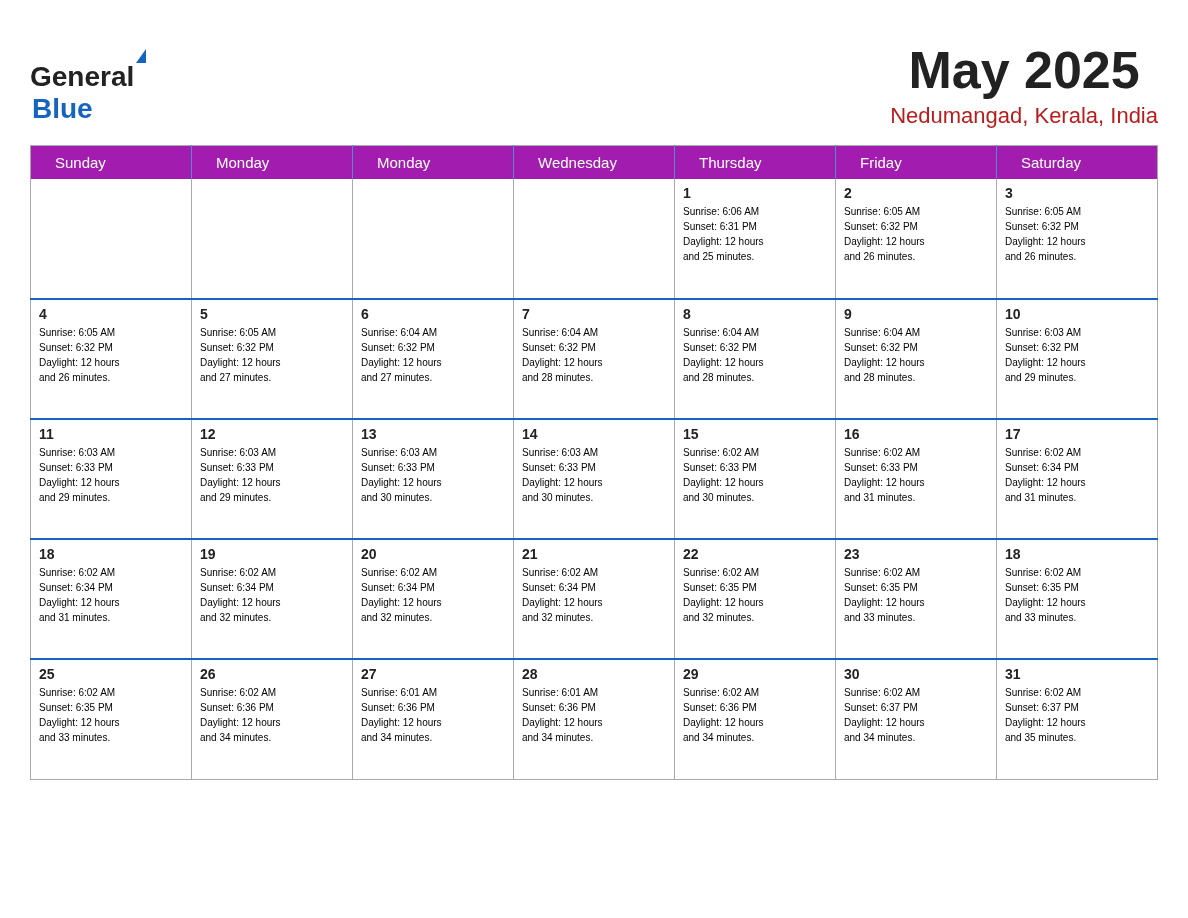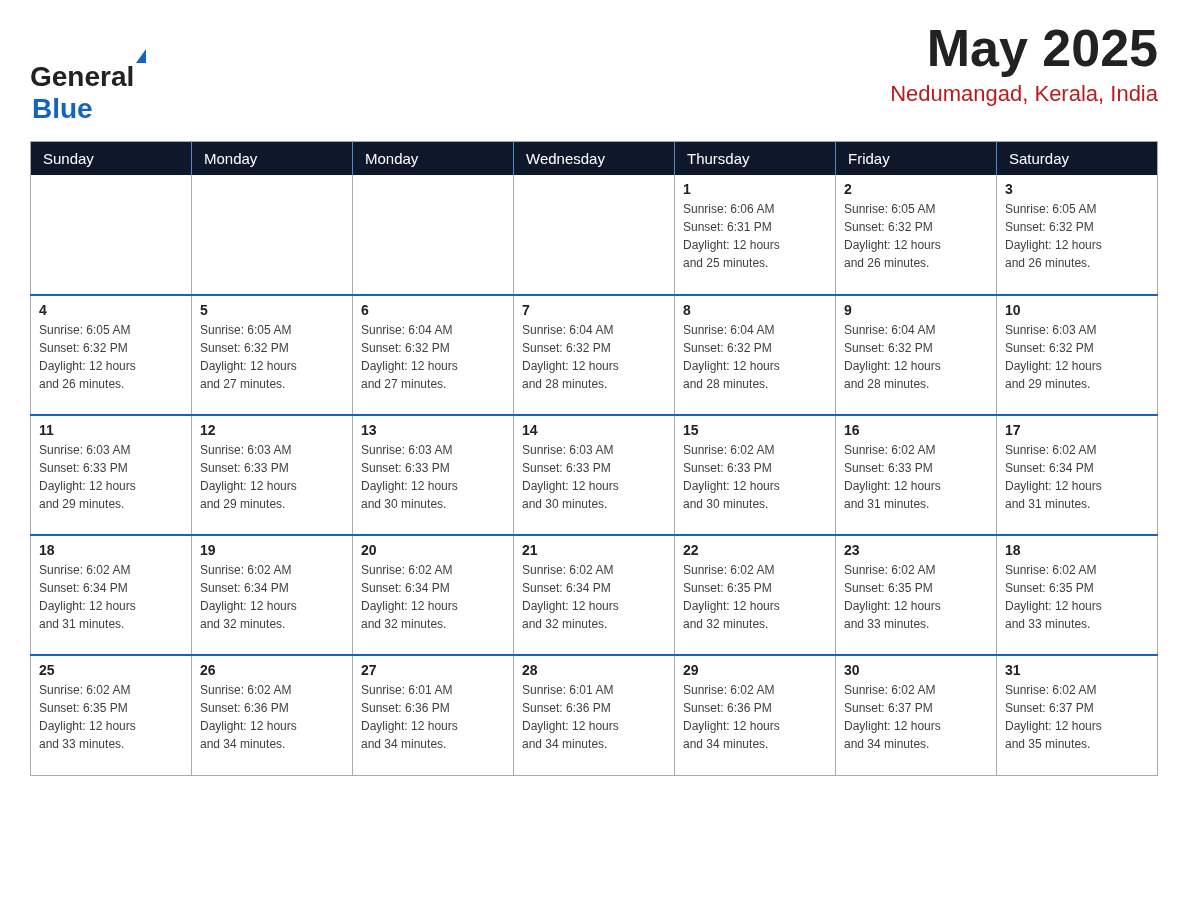--- a/index.html
+++ b/index.html
@@ -37,43 +37,44 @@
       vertical-align: middle;
     }
     .logo-blue {
       color: #1565c0;
       font-size: 28px;
       font-weight: bold;
       margin-top: 2px;
       margin-left: 2px;
     }
     .title-block {
-      text-align: right;
+      text-align: center;
+      margin-top: 22px;
     }
     .month-title {
       font-size: 52px;
       font-weight: bold;
       color: #222;
       line-height: 1.1;
     }
     .location {
       font-size: 22px;
       color: #b91c1c;
       margin-top: 4px;
     }
     .calendar {
       width: 100%;
       border-collapse: collapse;
       border: 1px solid #aaa;
     }
     .calendar th {
-      background-color: #0f172a;
+      background-color: #a21caf;
       color: #fff;
       text-align: left;
-      padding: 8px 12px;
+      padding: 8px 24px;
       font-size: 15px;
       font-weight: normal;
       border-right: 1px solid #5588cc;
     }
     .calendar th:last-child { border-right: none; }
     .calendar td {
       vertical-align: top;
       padding: 6px 8px;
       border-right: 1px solid #aaa;
       border-bottom: 1px solid #aaa;
@@ -85,22 +86,22 @@
     }
     .calendar td:last-child { border-right: none; }
     .calendar tr:last-child td { border-bottom: none; }
     .day-num {
       font-size: 14px;
       font-weight: bold;
       color: #222;
       margin-bottom: 3px;
     }
     .day-info {
-      font-size: 12px;
-      color: #404040;
+      font-size: 10px;
+      color: #000000;
       line-height: 1.5;
     }
     .empty-cell { background: #fff; }
     .row-divider td {
       border-top: 2px solid #1565c0;
     }
   </style>
 </head>
 <body>
 

